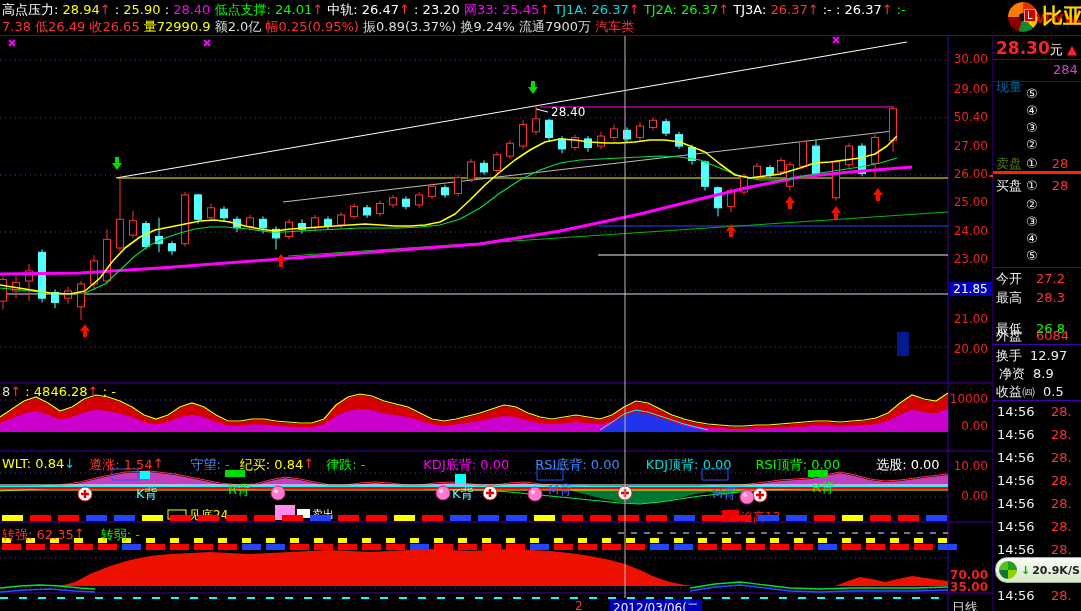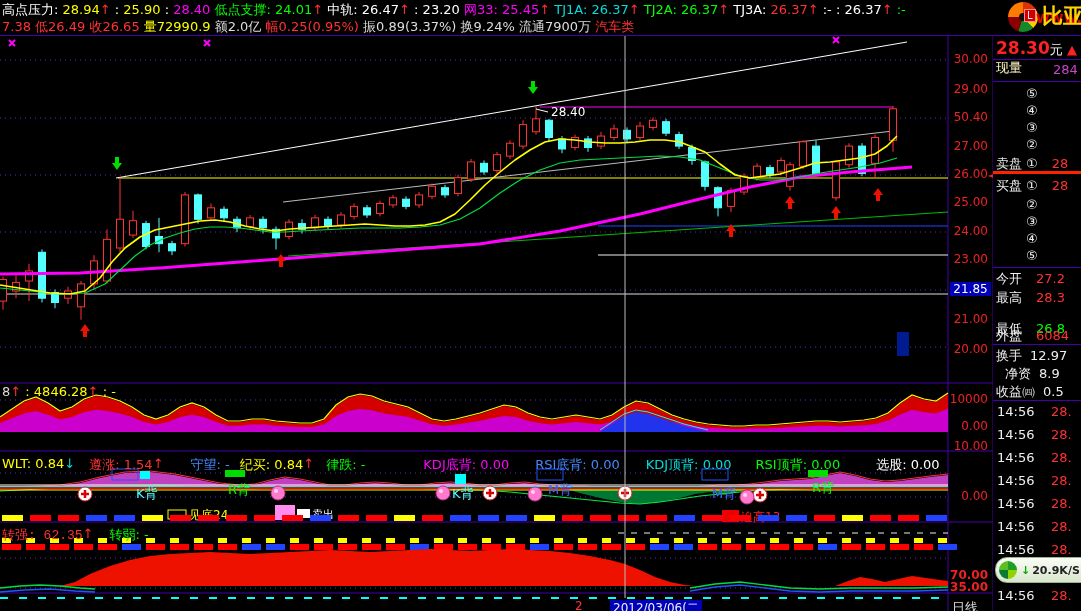--- a/index.html
+++ b/index.html
@@ -430,76 +430,76 @@
       <span class="seg" style="color: rgb(255, 255, 0); margin-left: 10px;">纪买: 0.84</span>
       <span class="seg" style="color: rgb(255, 50, 50); margin-left: 0px;">↑</span>
       <span class="seg" style="color: rgb(0, 255, 0); margin-left: 12px;">律跌: -</span>
       <span class="seg" style="color: rgb(255, 0, 255); margin-left: 58px;">KDJ底背: 0.00</span>
       <span class="seg" style="color: rgb(68, 136, 255); margin-left: 26px;">RSI底背: 0.00</span>
       <span class="seg" style="color: rgb(0, 221, 221); margin-left: 26px;">KDJ顶背: 0.00</span>
       <span class="seg" style="color: rgb(0, 255, 0); margin-left: 24px;">RSI顶背: 0.00</span>
       <span class="seg" style="color: rgb(255, 255, 255); margin-left: 36px;">选股: 0.00</span>
     </div>
   <div class="olabel" id="str-label" style="left:2px;top:526px;display:flex;">
-      <span class="seg" style="color: rgb(255, 50, 50); margin-left: 0px; font-family: Liberation Mono, monospace;">转强: 62.35</span>
+      <span class="seg" style="color: rgb(255, 50, 50); margin-left: 0px;">转强: 62.35</span>
       <span class="seg" style="color: rgb(255, 50, 50); margin-left: 0px;">↑</span>
       <span class="seg" style="color: rgb(0, 255, 0); margin-left: 16px;">转弱: -</span>
     </div>
 
   <div id="axis-col" class="abs">
     <div id="cross-price" style="top:246px;">21.85</div>
     <div id="axis-period" style="top:563px;">日线</div>
   <div class="axlab" style="top: 16px;">30.00</div>
       <div class="axlab" style="top: 46px;">29.00</div>
       <div class="axlab" style="top: 74px;">50.40</div>
       <div class="axlab" style="top: 103px;">27.00</div>
       <div class="axlab" style="top: 131px;">26.00</div>
       <div class="axlab" style="top: 159px;">25.00</div>
       <div class="axlab" style="top: 188px;">24.00</div>
       <div class="axlab" style="top: 216px;">23.00</div>
       <div class="axlab" style="top: 276px;">21.00</div>
       <div class="axlab" style="top: 306px;">20.00</div>
       <div class="axlab" style="top: 356px;">10000</div>
       <div class="axlab" style="top: 383px;">0.00</div>
-      <div class="axlab" style="top: 403px;">10.00</div>
+      <div class="axlab" style="top: 423px;">10.00</div>
       <div class="axlab" style="top: 453px;">0.00</div>
       <div class="axlab" style="top: 532px; font-weight: bold;">70.00</div>
       <div class="axlab" style="top: 544px; font-weight: bold;">35.00</div>
       <div class="axlab" style="top: 132px; right: -4px; color: rgb(255, 34, 34);">◄</div>
     </div>
 
   <div id="date-num" class="abs">2</div>
   <div id="date-box" class="abs">2012/03/06(二</div>
 
   <div id="right-panel" class="abs">
     <div class="rp-txt" style="left:3px;top:2px;">
       <span id="rp-price">28.30</span><span style="color:#EEE;font-size:13px;">元</span>
       <span style="color:#FF2222;font-size:13px;">▲</span>
     </div>
     <div class="rp-line" style="top:23px;"></div>
-    <div class="rp-txt" style="left:3px;top:23px;color:#fef9c3;">现量</div>
+    <div class="rp-txt" style="left:3px;top:42px;color:#0369a1;">现量</div>
     <div class="rp-txt" style="left:60px;top:26px;color:#CC44CC;">284</div>
     <div class="rp-line" style="top:45px;"></div>
     <div id="rp-dyn">
         <div class="rp-txt" style="top: 50px; left: 3px;"><span style="color:#EEE;margin-left:30px;">⑤</span></div>
         <div class="rp-txt" style="top: 67px; left: 3px;"><span style="color:#EEE;margin-left:30px;">④</span></div>
         <div class="rp-txt" style="top: 84px; left: 3px;"><span style="color:#EEE;margin-left:30px;">③</span></div>
         <div class="rp-txt" style="top: 101px; left: 3px;"><span style="color:#EEE;margin-left:30px;">②</span></div>
-        <div class="rp-txt" style="top: 119px; left: 3px;"><span style="color:#e5e5e5;">卖盘</span><span style="color:#EEE;margin-left:4px;">①</span><span style="color:#FF3232;margin-left:14px;">28</span></div>
+        <div class="rp-txt" style="top: 119px; left: 3px;"><span style="color:#4d7c0f;">卖盘</span><span style="color:#EEE;margin-left:4px;">①</span><span style="color:#FF3232;margin-left:14px;">28</span></div>
         <div class="rp-txt" style="top: 141px; left: 3px;"><span style="color:#EEE;">买盘</span><span style="color:#EEE;margin-left:4px;">①</span><span style="color:#FF3232;margin-left:14px;">28</span></div>
         <div class="rp-txt" style="top: 161px; left: 3px;"><span style="color:#EEE;margin-left:30px;">②</span></div>
         <div class="rp-txt" style="top: 178px; left: 3px;"><span style="color:#EEE;margin-left:30px;">③</span></div>
         <div class="rp-txt" style="top: 195px; left: 3px;"><span style="color:#EEE;margin-left:30px;">④</span></div>
         <div class="rp-txt" style="top: 212px; left: 3px;"><span style="color:#EEE;margin-left:30px;">⑤</span></div>
         <div class="rp-txt" style="top: 234px; left: 3px; text-align: center;"><span style="color:#EEE;">今开</span><span style="color:#FF3232;margin-left:14px;">27.2</span></div>
         <div class="rp-txt" style="top: 253px; left: 3px;"><span style="color:#EEE;">最高</span><span style="color:#FF3232;margin-left:14px;">28.3</span></div>
         <div class="rp-txt" style="top: 272px; left: 3px; margin-top: 12px;"><span style="color:#EEE;">最低</span><span style="color:#00FF00;margin-left:14px;">26.8</span></div>
         <div class="rp-txt" style="top: 291px; left: 3px;"><span style="color:#EEE;">外盘</span><span style="color:#FF3232;margin-left:14px;">6084</span></div>
         <div class="rp-txt" style="top: 311px; left: 3px;"><span style="color:#EEE;">换手</span><span style="color:#EEEEEE;margin-left:8px;">12.97</span></div>
-        <div class="rp-txt" style="top: 329px; left: 12px;"><span style="color:#EEE;">净资</span><span style="color:#EEEEEE;margin-left:8px;">8.9</span></div>
+        <div class="rp-txt" style="top: 329px; left: 6px;"><span style="color:#EEE;">净资</span><span style="color:#EEEEEE;margin-left:8px;">8.9</span></div>
         <div class="rp-txt" style="top: 347px; left: 3px;"><span style="color:#EEE;">收益㈣</span><span style="color:#EEEEEE;margin-left:8px;">0.5</span></div>
         <div class="tick-row" style="top: 368px;"><span>14:56</span><span class="tick-price">28.</span></div>
         <div class="tick-row" style="top: 391px;"><span>14:56</span><span class="tick-price">28.</span></div>
         <div class="tick-row" style="top: 414px;"><span>14:56</span><span class="tick-price">28.</span></div>
         <div class="tick-row" style="top: 437px;"><span>14:56</span><span class="tick-price">28.</span></div>
         <div class="tick-row" style="top: 460px;"><span>14:56</span><span class="tick-price">28.</span></div>
         <div class="tick-row" style="top: 483px;"><span>14:56</span><span class="tick-price">28.</span></div>
         <div class="tick-row" style="top: 506px;"><span>14:56</span><span class="tick-price">28.</span></div>
         <div class="tick-row" style="top: 529px;"><span>14:56</span><span class="tick-price">28.</span></div>
         <div class="tick-row" style="top: 552px;"><span>14:56</span><span class="tick-price">28.</span></div>

